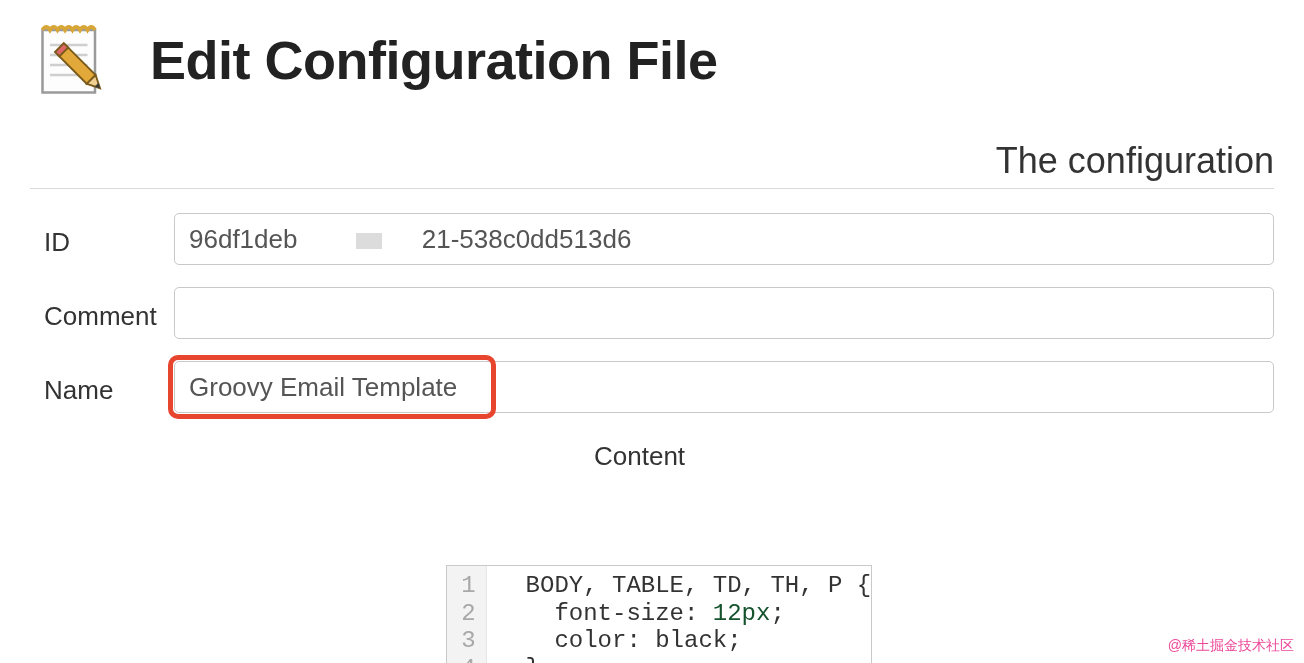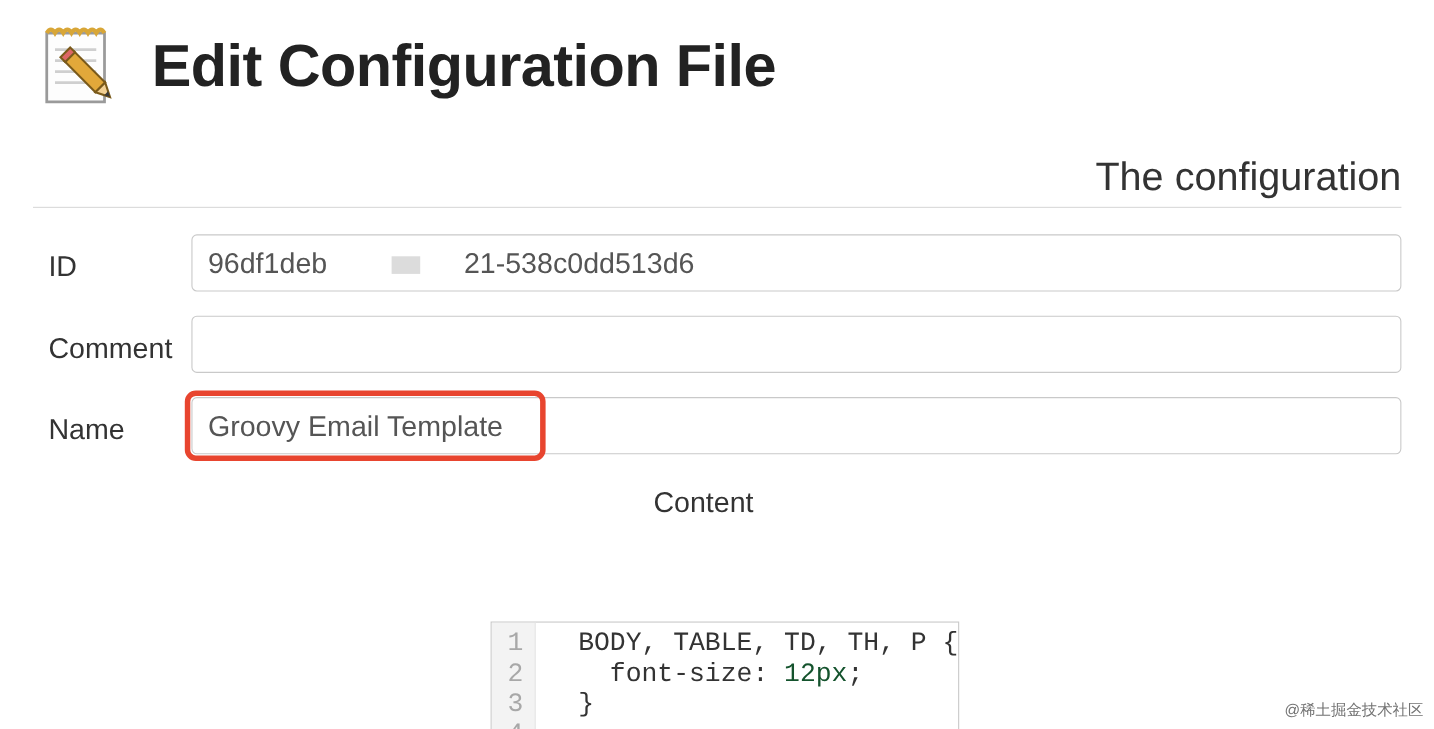--- a/index.html
+++ b/index.html
@@ -10,21 +10,21 @@
     background: #ffffff;
     color: #333;
     width: 1304px;
   }
   .page {
     padding: 20px 30px 0 30px;
   }
   .header {
     display: flex;
     align-items: center;
-    gap: 28px;
+    gap: 40px;
     margin-bottom: 40px;
   }
   .header h1 {
     font-size: 54px;
     font-weight: 700;
     margin: 0;
     color: #222;
     letter-spacing: -0.5px;
   }
   .notepad-icon {
@@ -127,21 +127,21 @@
     color: #333;
   }
   .code .ln { height: 27.6px; }
   .tok-tag { color: #1a1aff; }
   .tok-num { color: #14532d; }
   .watermark {
     position: fixed;
     right: 10px;
     bottom: 8px;
     font-size: 14px;
-    color: #737373;
+    color: #ec4899;
     pointer-events: none;
   }
 </style>
 </head>
 <body>
 
 <div class="page">
   <div class="header">
     <span class="notepad-icon">
       <svg viewBox="0 0 64 64" width="80" height="80">
@@ -194,19 +194,19 @@
     <div class="form-control-wrap">
       <div class="code-editor">
         <div class="gutter" id="gutter">
             <div>1</div>
             <div>2</div>
             <div>3</div>
             <div>4</div>
             <div>5</div>
             <div>6</div>
           </div>
-        <div class="code" id="code"><div class="ln">  BODY, TABLE, TD, TH, P {</div><div class="ln">    font-size: <span class="tok-num">12px</span>;</div><div class="ln">  }</div></div>
+        <div class="code" id="code"><div class="ln">  BODY, TABLE, TD, TH, P {</div><div class="ln">    font-size: <span class="tok-num">12px</span>;</div><div class="ln">    color: black;</div><div class="ln">  }</div></div>
       </div>
     </div>
   </div>
 </div>
 
 <div class="watermark">@稀土掘金技术社区</div>
 
 </body></html>

